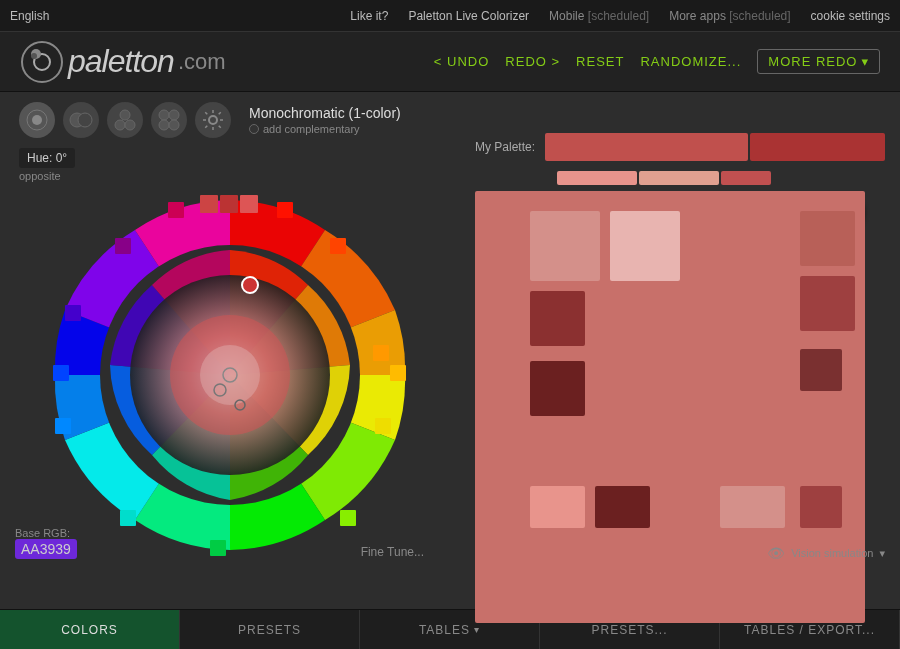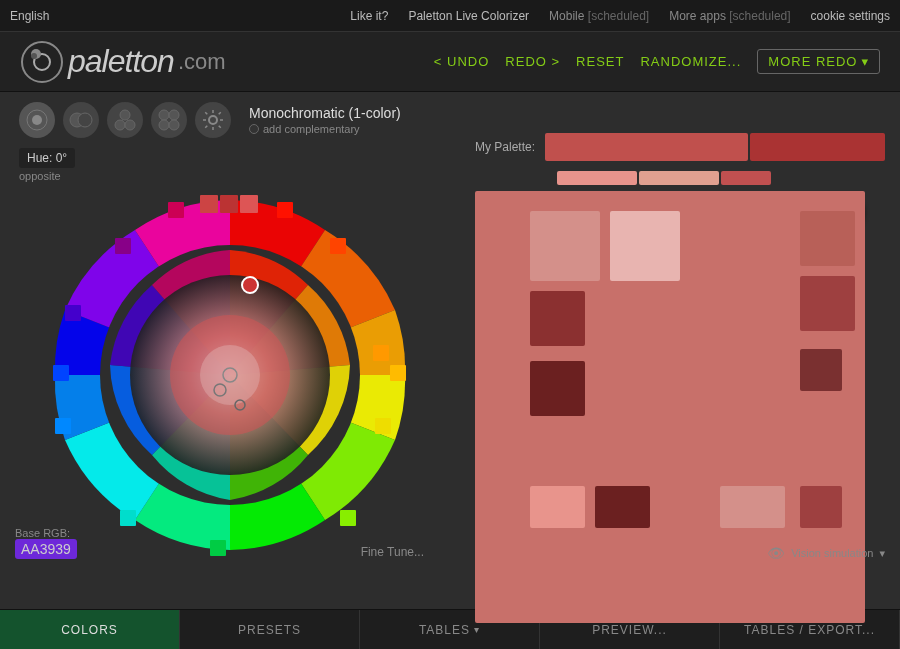--- a/index.html
+++ b/index.html
@@ -524,18 +524,18 @@
     <span>COLORS</span>
   </div>
   <div class="bottom-tab">
     <span>PRESETS</span>
   </div>
   <div class="bottom-tab">
     <span>TABLES</span>
     <span class="bottom-tab-icon">▾</span>
   </div>
   <div class="bottom-tab">
-    <span>PREVIEW...</span>
+    <span>PRESETS...</span>
   </div>
   <div class="bottom-tab">
     <span>TABLES / EXPORT...</span>
   </div>
 </div>
 
 </body></html>

